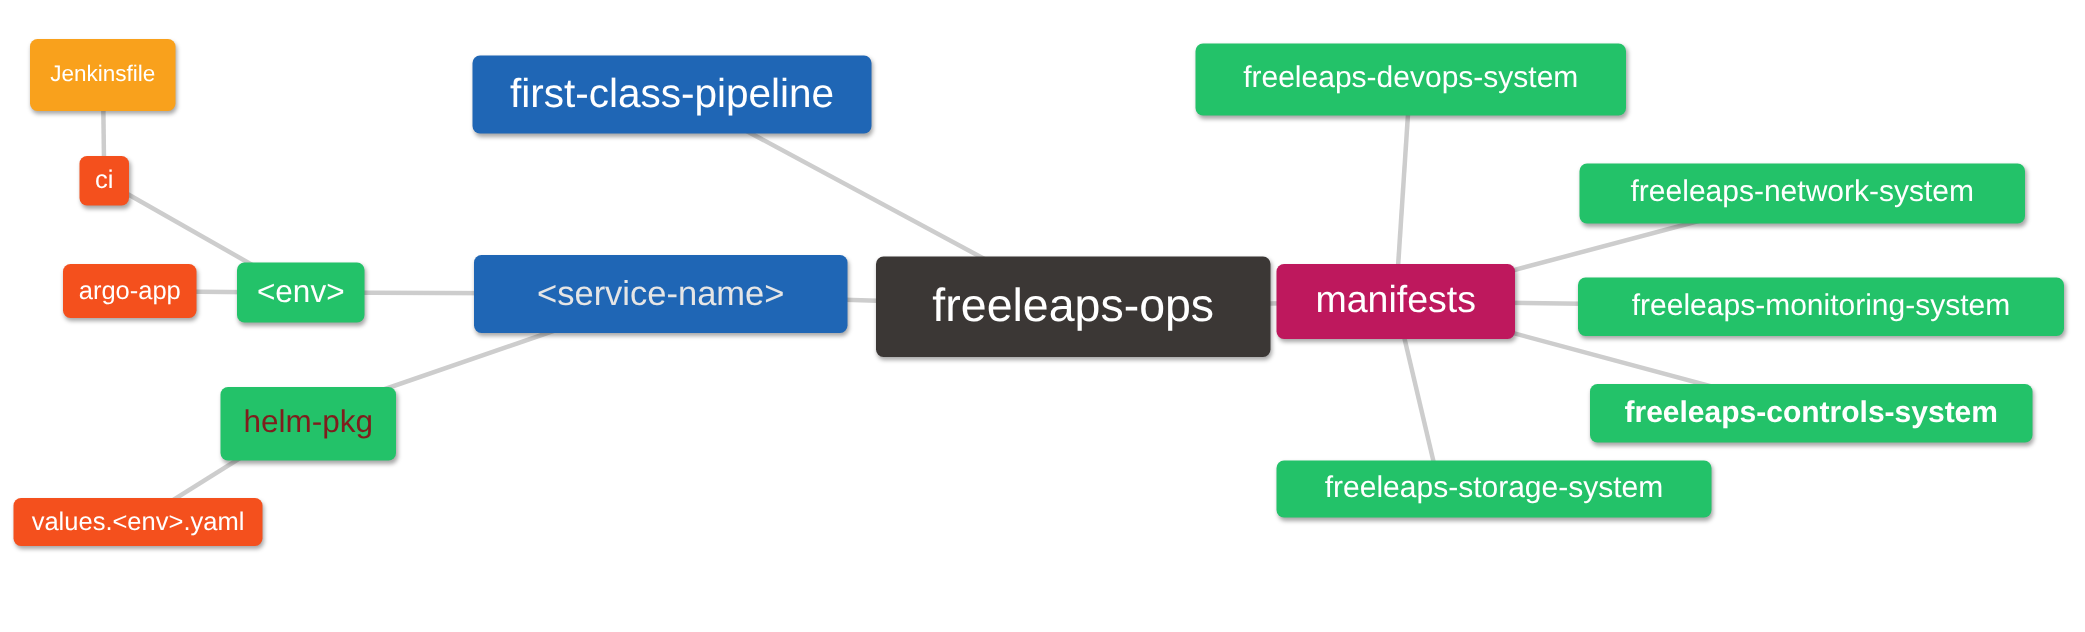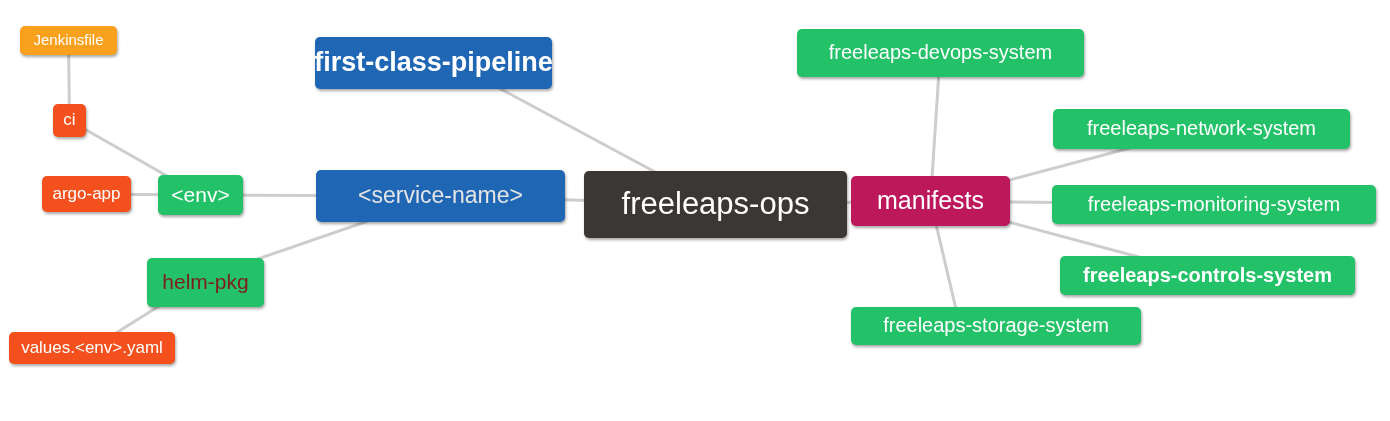--- a/index.html
+++ b/index.html
@@ -54,39 +54,39 @@
       <line x1="452.5" y1="63" x2="715.5" y2="204.5" stroke="#CDCDCD" stroke-width="3"></line>
       <line x1="440.5" y1="196" x2="715.5" y2="204.5" stroke="#CDCDCD" stroke-width="3"></line>
       <line x1="715.5" y1="204.5" x2="930.5" y2="201" stroke="#CDCDCD" stroke-width="3"></line>
       <line x1="930.5" y1="201" x2="940.5" y2="48" stroke="#CDCDCD" stroke-width="3"></line>
       <line x1="930.5" y1="201" x2="1201.5" y2="129" stroke="#CDCDCD" stroke-width="3"></line>
       <line x1="930.5" y1="201" x2="1214" y2="204.5" stroke="#CDCDCD" stroke-width="3"></line>
       <line x1="930.5" y1="201" x2="1207.5" y2="275.5" stroke="#CDCDCD" stroke-width="3"></line>
       <line x1="930.5" y1="201" x2="960" y2="326" stroke="#CDCDCD" stroke-width="3"></line>
     </svg>
   <div>
-      <div class="node" style="left: 20px; top: 26px; width: 97px; height: 29px; background: rgb(249, 161, 28); color: rgb(255, 255, 255); font-size: 15px;">
+      <div class="node" style="left: 20px; top: 26px; width: 97px; height: 48px; background: rgb(249, 161, 28); color: rgb(255, 255, 255); font-size: 15px;">
         <span class="node-label">Jenkinsfile</span>
       </div>
       <div class="node" style="left: 53px; top: 104px; width: 33px; height: 33px; background: rgb(244, 80, 29); color: rgb(255, 255, 255); font-size: 17px;">
         <span class="node-label">ci</span>
       </div>
       <div class="node" style="left: 31px; top: 176px; width: 89px; height: 36px; background: rgb(244, 80, 29); color: rgb(255, 255, 255); font-size: 17px; margin-left: 11px;">
         <span class="node-label">argo-app</span>
       </div>
       <div class="node" style="left: 158px; top: 175px; width: 85px; height: 40px; background: rgb(35, 194, 105); color: rgb(255, 255, 255); font-size: 21px;">
         <span class="node-label">&lt;env&gt;</span>
       </div>
       <div class="node" style="left: 147px; top: 258px; width: 117px; height: 49px; background: rgb(35, 194, 105); color: #7f1d1d; font-size: 21px;">
         <span class="node-label">helm-pkg</span>
       </div>
       <div class="node" style="left: 9px; top: 332px; width: 166px; height: 32px; background: rgb(244, 80, 29); color: rgb(255, 255, 255); font-size: 17px;">
         <span class="node-label">values.&lt;env&gt;.yaml</span>
       </div>
-      <div class="node" style="left: 315px; top: 37px; width: 237px; height: 52px; background: rgb(31, 102, 181); color: rgb(255, 255, 255); font-size: 27px; font-weight: bold;">
+      <div class="node" style="left: 315px; top: 37px; width: 266px; height: 52px; background: rgb(31, 102, 181); color: rgb(255, 255, 255); font-size: 27px;">
         <span class="node-label">first-class-pipeline</span>
       </div>
       <div class="node" style="left: 316px; top: 170px; width: 249px; height: 52px; background: rgb(31, 102, 181); color: #e5e5e5; font-size: 23px;">
         <span class="node-label">&lt;service-name&gt;</span>
       </div>
       <div class="node" style="left: 584px; top: 171px; width: 263px; height: 67px; background: rgb(59, 55, 53); color: rgb(255, 255, 255); font-size: 31px;">
         <span class="node-label">freeleaps-ops</span>
       </div>
       <div class="node" style="left: 851px; top: 176px; width: 159px; height: 50px; background: #be185d; color: rgb(255, 255, 255); font-size: 25px;">
         <span class="node-label">manifests</span>

